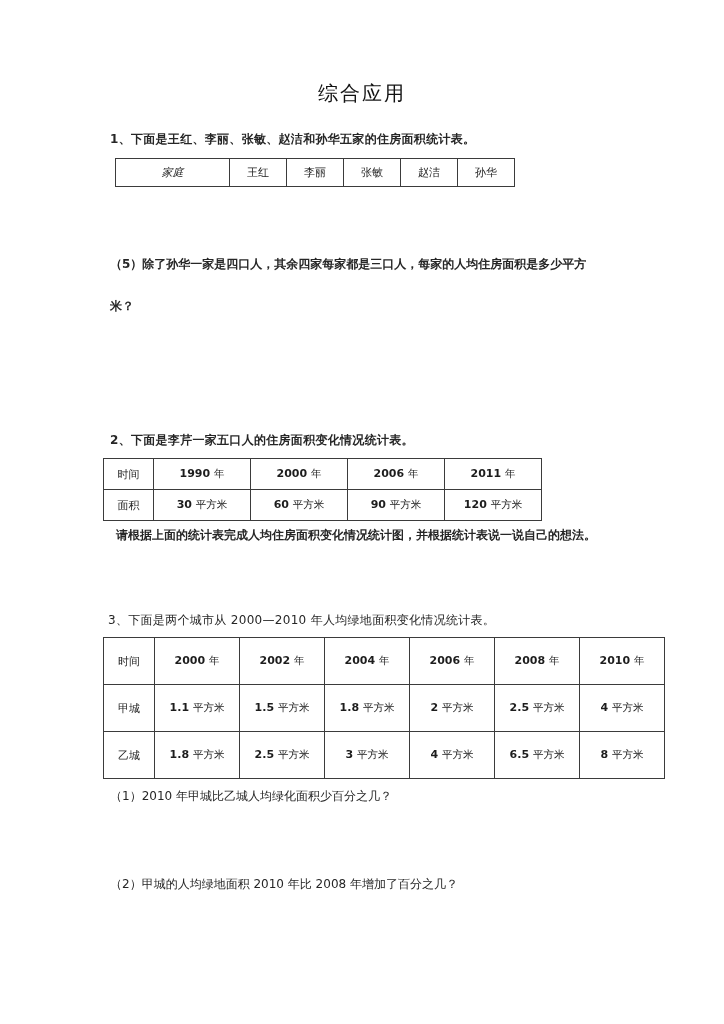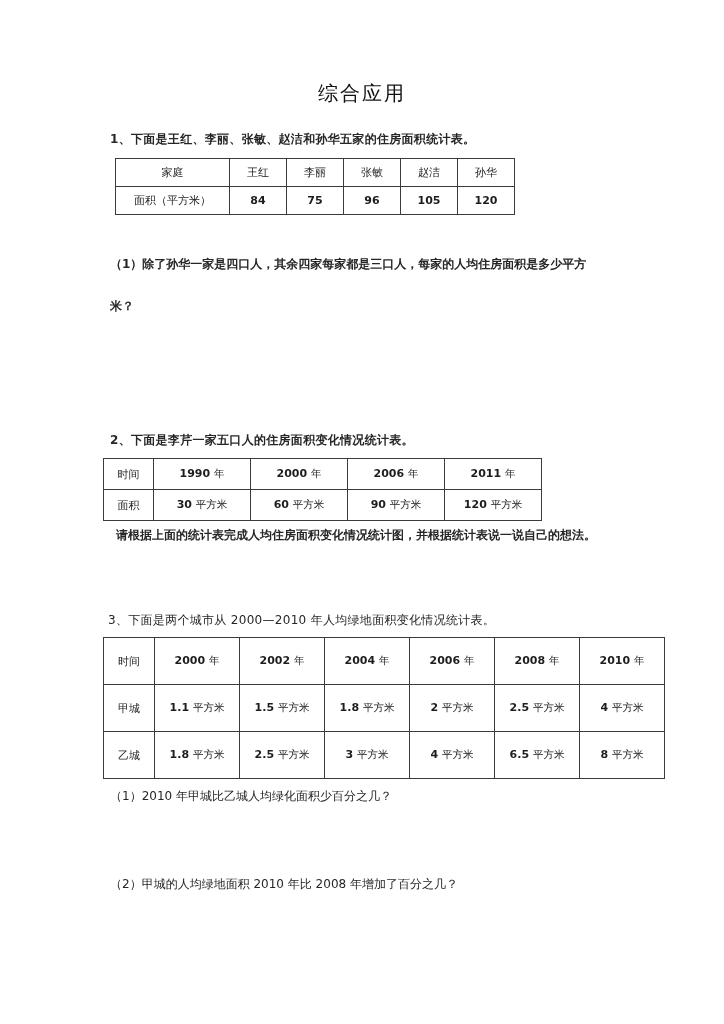--- a/index.html
+++ b/index.html
@@ -76,21 +76,21 @@
     font-weight: bold;
   }
   .unit {
     font-weight: normal;
     font-size: 10.5px;
   }
 
   
   #table1 { left: 115px; top: 158px; width: 393px; }
   #table1 td { height: 27px; }
-  #table1 td.c0 { width: 113px; }
+  #table1 td.c0 { width: 113px; font-style: italic; }
   #table1 td.cn { width: 56px; }
 
   
   #table2 { left: 103px; top: 458px; width: 433px; }
   #table2 td { height: 30px; }
   #table2 td.c0 { width: 49px; }
   #table2 td.cn { width: 96px; }
 
   
   #table3 { left: 103px; top: 637px; width: 554px; }
@@ -111,32 +111,24 @@
   <table class="grid" id="table1">
     <tbody>
         <tr>
       <td class="c0 lbl">家庭</td>
       <td class="cn lbl">王红</td>
       <td class="cn lbl">李丽</td>
       <td class="cn lbl">张敏</td>
       <td class="cn lbl">赵洁</td>
       <td class="cn lbl">孙华</td>
     </tr>
-    <tr>
-      <td class="c0 lbl">面积（平方米）</td>
-      <td class="cn val">84</td>
-      <td class="cn val">75</td>
-      <td class="cn val">96</td>
-      <td class="cn val">105</td>
-      <td class="cn val">120</td>
-    </tr>
   </tbody>
     </table>
 
-  <div class="q-line q-bold" style="left:110px; top:255px;">（1）除了孙华一家是四口人，其余四家每家都是三口人，每家的人均住房面积是多少平方</div>
+  <div class="q-line q-bold" style="left:110px; top:255px;">（5）除了孙华一家是四口人，其余四家每家都是三口人，每家的人均住房面积是多少平方</div>
   <div class="q-line q-bold" style="left:110px; top:297px;">米？</div>
 
   <div class="q-line q-head" style="left:110px; top:431px;text-align:right;"><span>2、</span><span>下面是李芹一家五口人的住房面积变化情况统计表。</span></div>
 
   <table class="grid" id="table2">
     <tbody>
         <tr>
       <td class="c0 lbl">时间</td>
       <td class="cn val"><span>1990</span> <span class="unit">年</span></td>
       <td class="cn val"><span>2000</span> <span class="unit">年</span></td>

